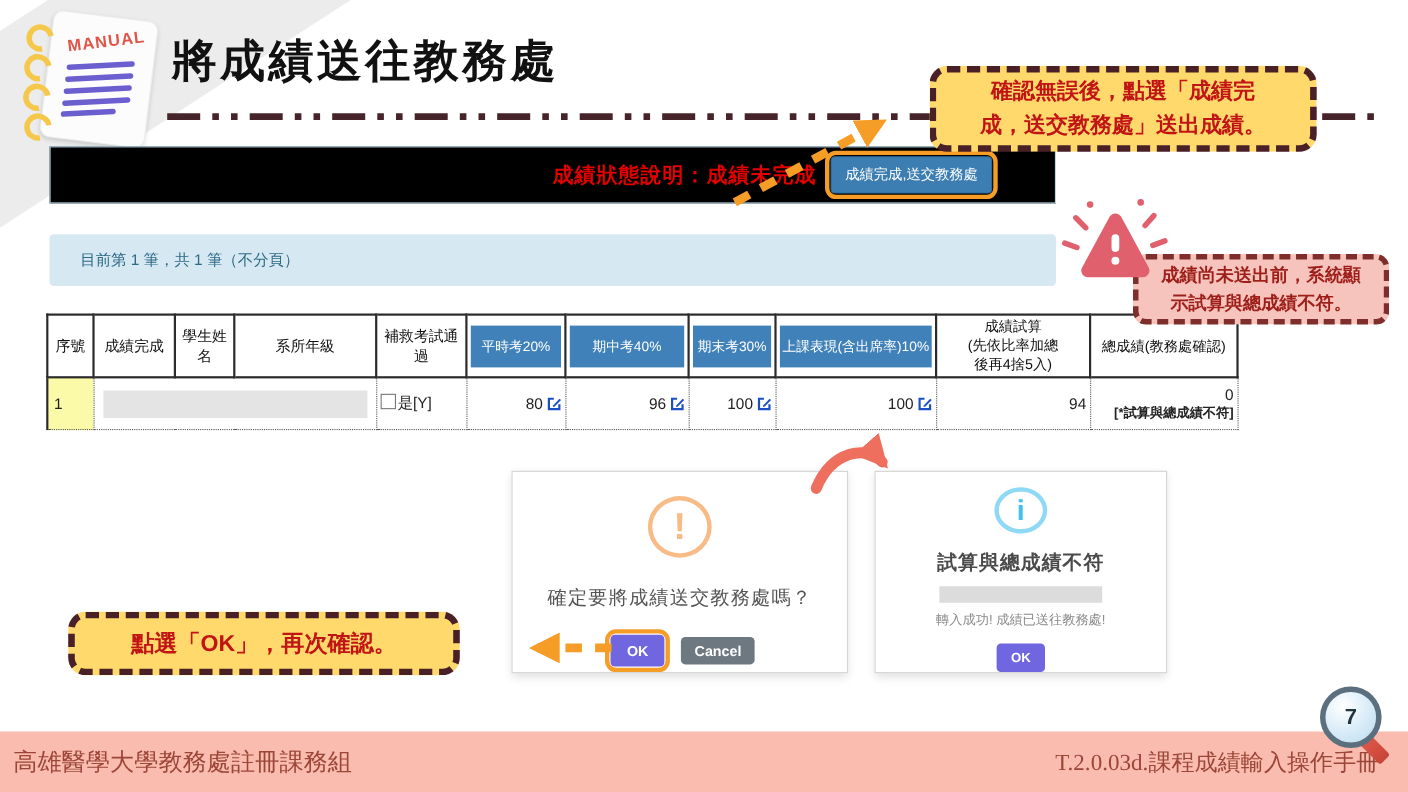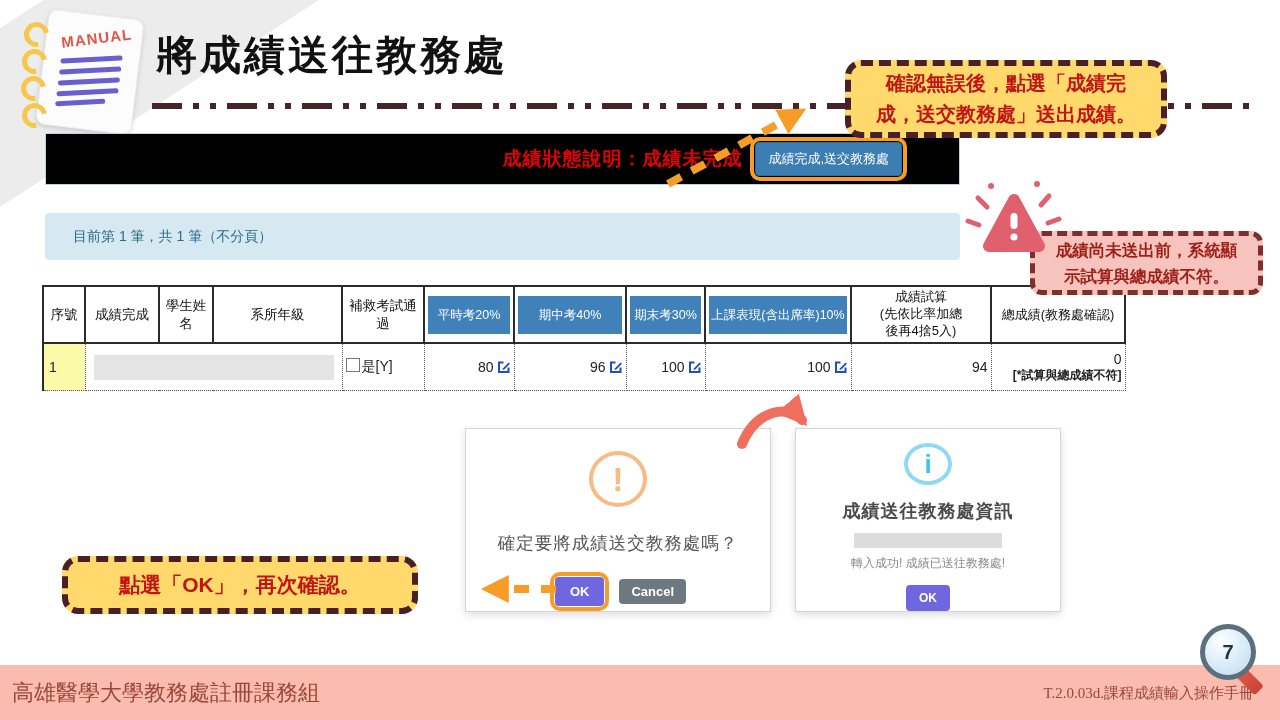--- a/index.html
+++ b/index.html
@@ -35,21 +35,21 @@
   .submit-btn{background:#3c7db2;border:1px solid #2f6da0;color:#fff;font-size:13px;border-radius:4px;
     padding:7px 12px;cursor:pointer;font-family:inherit;}
   .pagination-bar{position:absolute;left:45px;top:213px;width:915px;height:47px;background:#d6e9f3;
     border-radius:4px;display:flex;align-items:center;padding-left:28px;box-sizing:border-box;z-index:2;}
   .pagination-text{color:#2d6a84;font-size:14px;}
 
   
   .callout{position:absolute;border:6px dashed #4a2027;background:#ffd96b;border-radius:16px;
     display:flex;align-items:center;justify-content:center;text-align:center;z-index:4;
     font-weight:800;color:#c11414;white-space:pre-line;box-sizing:border-box;}
-  .callout-submit{left:845px;top:60px;width:322px;height:78px;font-size:20px;line-height:1.55;}
+  .callout-submit{left:845px;top:60px;width:352px;height:78px;font-size:20px;line-height:1.55;}
   .callout-warning{left:1030px;top:231px;width:233px;height:64px;font-size:16.5px;line-height:1.6;
     background:#f7c4bd;border-color:#7e2f2b;color:#9e1f1a;border-width:5px;border-radius:12px;}
   .callout-ok{left:62px;top:556px;width:356px;height:58px;font-size:21px;}
 
   
   .table-wrap{position:absolute;left:42px;top:285px;z-index:2;}
   table.grades{border-collapse:collapse;table-layout:fixed;width:1082px;}
   table.grades thead th{border:2px solid #2b2b2b;font-weight:400;font-size:13.5px;color:#111;
     height:55px;padding:0 1px;text-align:center;background:#fff;}
   table.grades tbody td{border:1.5px dotted #555;height:46px;padding:0 3px;font-size:14px;color:#222;}
@@ -83,21 +83,21 @@
   .dlg-title{margin-top:14px;font-size:18px;font-weight:800;color:#4a4a4a;letter-spacing:1px;}
   .dlg-mask{margin-top:10px;width:148px;height:17px;background:#dcdcdc;}
   .dlg-small{margin-top:7px;font-size:12px;color:#8a8a8a;}
   .dlg-info .ok-btn{margin-top:13px;font-size:12px;padding:6px 13px;}
 
   
   .footer{position:absolute;left:0;top:665px;width:1280px;height:55px;background:#f9bcae;z-index:5;}
   .footer-left{position:absolute;left:12px;top:50%;transform:translateY(-50%);
     font-family:"Liberation Serif","DejaVu Serif",serif;font-size:22px;color:#9c4638;}
   .footer-right{position:absolute;right:26px;top:50%;transform:translateY(-50%);
-    font-family:"Liberation Serif","DejaVu Serif",serif;font-size:15px;color:#9c4638;}
+    font-family:"Liberation Serif","DejaVu Serif",serif;font-size:21px;color:#9c4638;}
 
   
   .mag-handle{position:absolute;left:1240px;top:660px;width:13px;height:36px;
     background:linear-gradient(#e8604f,#c84438);border-radius:3px;transform:rotate(-45deg);z-index:6;}
   .mag-circle{position:absolute;left:1200px;top:624px;width:46px;height:46px;border:5px solid #5c6f7e;
     border-radius:50%;background:radial-gradient(circle at 35% 28%,#ffffff,#d7ebf8 55%,#bcdcef);
     display:flex;align-items:center;justify-content:center;font-size:20px;font-weight:700;color:#22343f;z-index:7;}
 </style>
 </head>
 <body>
@@ -239,21 +239,21 @@
         <button class="ok-btn">OK</button>
       </span>
       <button class="cancel-btn">Cancel</button>
     </div>
   </div>
 
   <div class="dialog dlg-info">
     <div class="circ circ-info">
       <span>i</span>
     </div>
-    <div class="dlg-title">成績送往教務處資訊</div>
+    <div class="dlg-title">試算與總成績不符</div>
     <div class="dlg-mask"></div>
     <div class="dlg-small">轉入成功! 成績已送往教務處!</div>
     <button class="ok-btn">OK</button>
   </div>
 
   <svg class="ovl" id="ovl-over">
     <defs>
       <marker id="ah-o" markerWidth="5" markerHeight="4" refX="2.6" refY="1.75" orient="auto" markerUnits="strokeWidth">
         <path d="M0,0 L3.5,1.75 L0,3.5 z" fill="#f59d27"></path>
       </marker>

